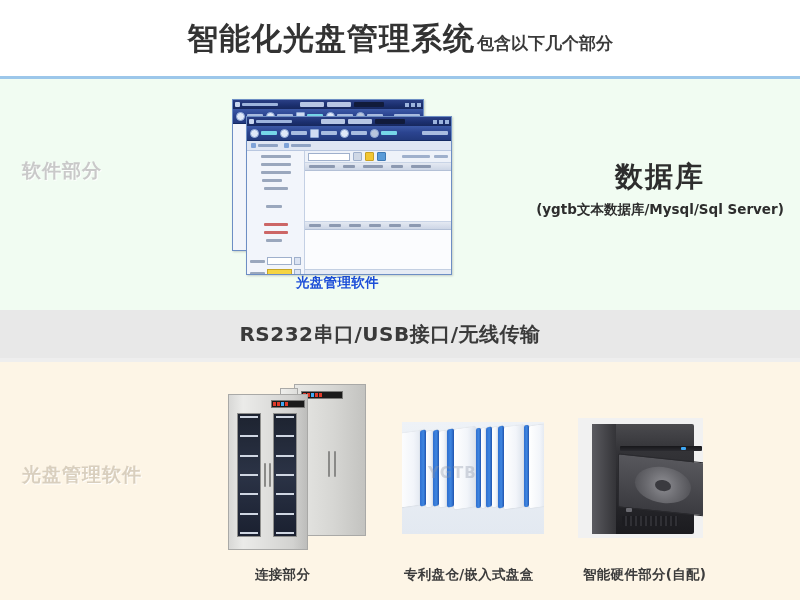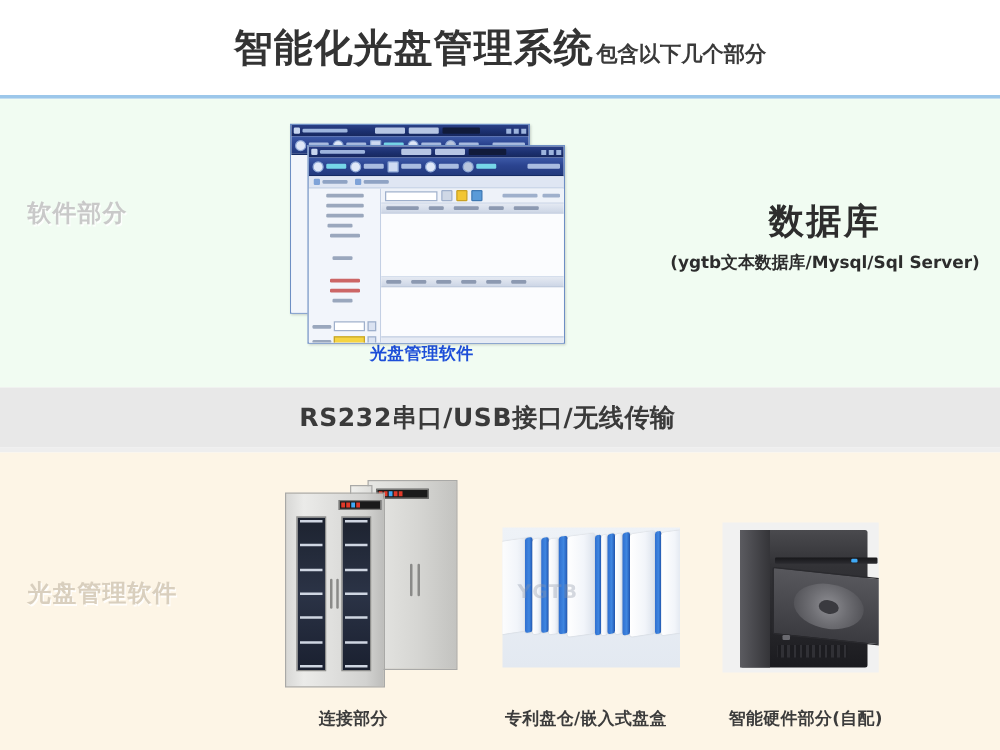--- a/index.html
+++ b/index.html
@@ -482,21 +482,21 @@
     background: linear-gradient(to right, #ffffff 0%, #f2f5fa 60%, #dbe2ec 100%);
     border-radius: 2px;
     box-shadow: 0 0 1px rgba(0,0,0,0.25);
     transform: skewY(-8deg);
   }
   .tray-card.blue {
     background: linear-gradient(to right, #2f6fd0 0%, #3f86e0 55%, #2258b4 100%);
   }
   .tray-watermark {
     position: absolute;
-    left: 12px; top: 42px;
+    left: 26px; top: 42px;
     font-size: 15px;
     font-weight: bold;
     color: rgba(140,150,165,0.35);
     letter-spacing: 1px;
   }
 
   
   .photo-computer {
     left: 578px;
     top: 418px;

